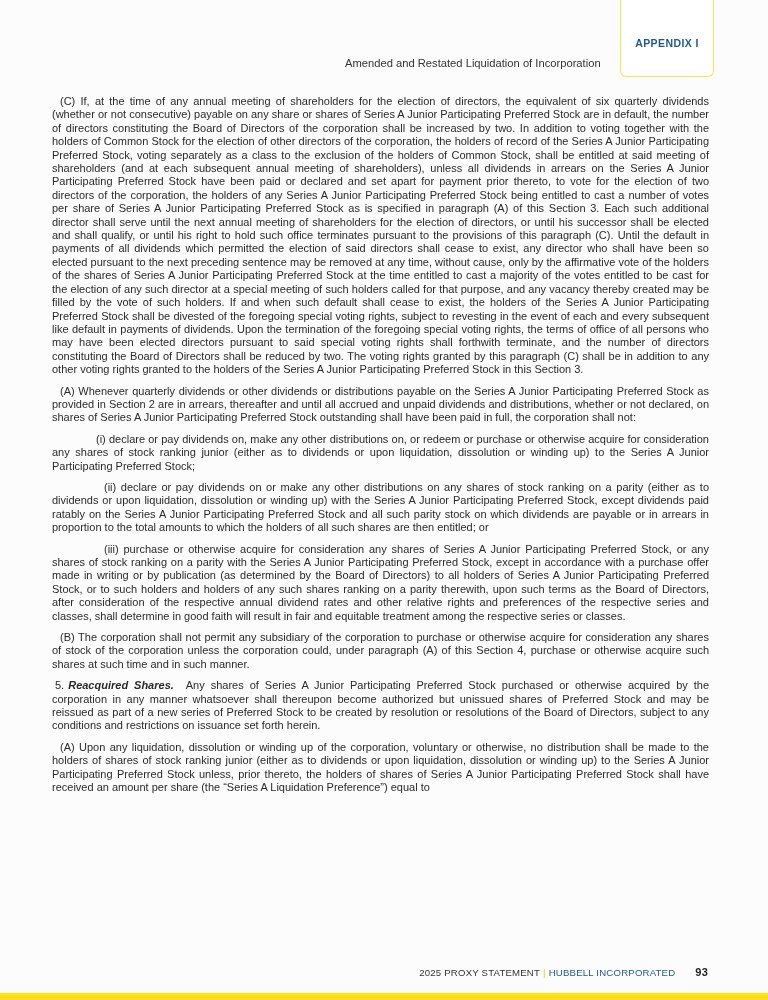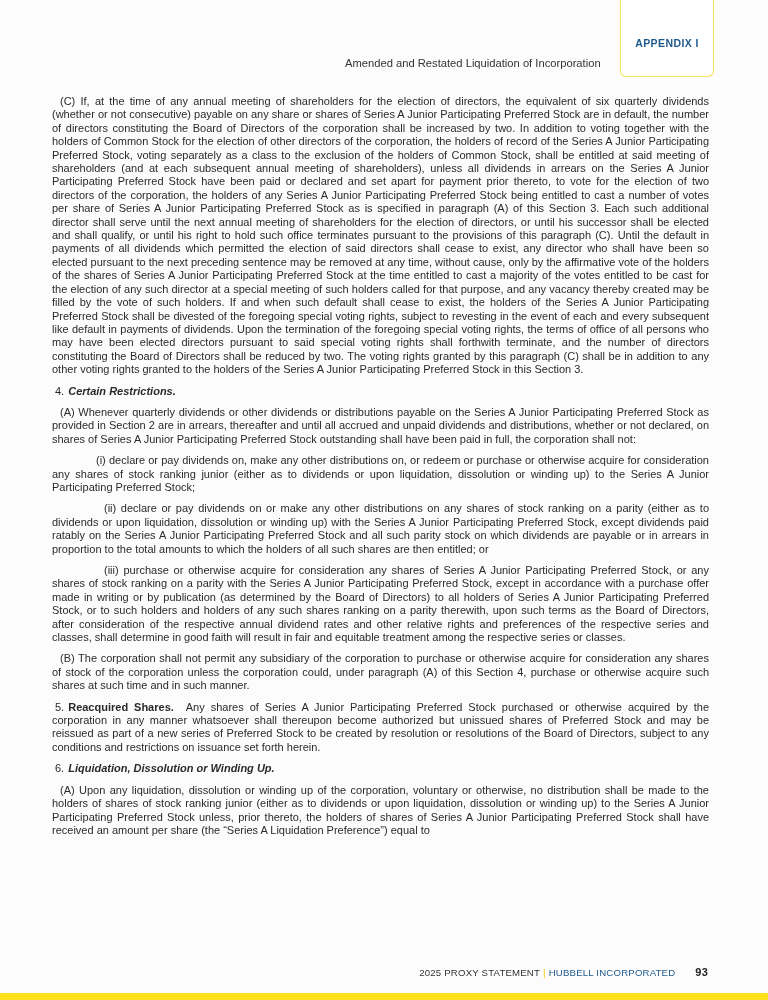--- a/index.html
+++ b/index.html
@@ -27,21 +27,21 @@
     font-size: 11px; line-height: 13.4px; text-align: justify;
     color: #2a2a2a;
   }
   .content p { margin: 0 0 8px 0; }
   .ind1 { text-indent: 8px; }
   .ind2 { text-indent: 44px; }
   .ind3 { text-indent: 52px; }
   .heading { margin: 0 0 8px 0; }
   .heading .num { margin-left: 3px; margin-right: 4px; }
   .heading .ttl { font-weight: bold; font-style: italic; }
-  .inline-ttl { font-weight: bold; }
+  .inline-ttl { font-weight: bold; font-style: italic; }
   .footer {
     position: absolute; right: 60px; top: 966px; font-size: 9.6px;
     color: #333; letter-spacing: 0.2px;
   }
   .footer .sep { color: #f5c800; margin: 0 3px; }
   .footer .company { color: #1e5a8e; font-weight: normal; }
   .footer .page { color: #222; font-weight: bold; font-size: 11px; margin-left: 20px; }
   .bottom-bar {
     position: absolute; left: 0; right: 0; top: 993px; height: 7px; background: #ffe01a;
   }
@@ -50,35 +50,29 @@
 <body>
 
 <div class="header-title">Amended and Restated Liquidation of Incorporation</div>
 <div class="appendix-tab">
   <div class="appendix-label">APPENDIX I</div>
 </div>
 
 <div class="content">
   <p class="ind1">(C)  If, at the time of any annual meeting of shareholders for the election of directors, the equivalent of six quarterly dividends (whether or not consecutive) payable on any share or shares of Series A Junior Participating Preferred Stock are in default, the number of directors constituting the Board of Directors of the corporation shall be increased by two. In addition to voting together with the holders of Common Stock for the election of other directors of the corporation, the holders of record of the Series A Junior Participating Preferred Stock, voting separately as a class to the exclusion of the holders of Common Stock, shall be entitled at said meeting of shareholders (and at each subsequent annual meeting of shareholders), unless all dividends in arrears on the Series A Junior Participating Preferred Stock have been paid or declared and set apart for payment prior thereto, to vote for the election of two directors of the corporation, the holders of any Series A Junior Participating Preferred Stock being entitled to cast a number of votes per share of Series A Junior Participating Preferred Stock as is specified in paragraph (A) of this Section 3. Each such additional director shall serve until the next annual meeting of shareholders for the election of directors, or until his successor shall be elected and shall qualify, or until his right to hold such office terminates pursuant to the provisions of this paragraph (C). Until the default in payments of all dividends which permitted the election of said directors shall cease to exist, any director who shall have been so elected pursuant to the next preceding sentence may be removed at any time, without cause, only by the affirmative vote of the holders of the shares of Series A Junior Participating Preferred Stock at the time entitled to cast a majority of the votes entitled to be cast for the election of any such director at a special meeting of such holders called for that purpose, and any vacancy thereby created may be filled by the vote of such holders. If and when such default shall cease to exist, the holders of the Series A Junior Participating Preferred Stock shall be divested of the foregoing special voting rights, subject to revesting in the event of each and every subsequent like default in payments of dividends. Upon the termination of the foregoing special voting rights, the terms of office of all persons who may have been elected directors pursuant to said special voting rights shall forthwith terminate, and the number of directors constituting the Board of Directors shall be reduced by two. The voting rights granted by this paragraph (C) shall be in addition to any other voting rights granted to the holders of the Series A Junior Participating Preferred Stock in this Section 3.</p>
 
-  <p class="heading">
-    <span class="num">4.</span><span class="ttl">Certain Restrictions.</span>
-  </p>
   <p class="ind1">(A) Whenever quarterly dividends or other dividends or distributions payable on the Series A Junior Participating Preferred Stock as provided in Section 2 are in arrears, thereafter and until all accrued and unpaid dividends and distributions, whether or not declared, on shares of Series A Junior Participating Preferred Stock outstanding shall have been paid in full, the corporation shall not:</p>
   <p class="ind2">(i)  declare or pay dividends on, make any other distributions on, or redeem or purchase or otherwise acquire for consideration any shares of stock ranking junior (either as to dividends or upon liquidation, dissolution or winding up) to the Series A Junior Participating Preferred Stock;</p>
   <p class="ind3">(ii)  declare  or pay dividends on or make any other distributions on any shares of stock ranking on a parity (either as to dividends or upon liquidation, dissolution or winding up) with the Series A Junior Participating Preferred Stock, except dividends paid ratably on the Series A Junior Participating Preferred Stock and all such parity stock on which dividends are payable or in arrears in proportion to the total amounts to which the holders of all such shares are then entitled; or</p>
   <p class="ind3">(iii)  purchase or otherwise acquire for consideration any shares of Series A Junior Participating Preferred Stock, or any shares of stock ranking on a parity with the Series A Junior Participating Preferred Stock, except in accordance with a purchase offer made in writing or by publication (as determined by the Board of Directors) to all holders of Series A Junior Participating Preferred Stock, or to such holders and holders of any such shares ranking on a parity therewith, upon such terms as the Board of Directors, after consideration of the respective annual dividend rates and other relative rights and preferences of the respective series and classes, shall determine in good faith will result in fair and equitable treatment among the respective series or classes.</p>
   <p class="ind1">(B) The corporation shall not permit any subsidiary of the corporation to purchase or otherwise acquire for consideration any shares of stock of the corporation unless the corporation could, under paragraph (A) of this Section 4, purchase or otherwise acquire such shares at such time and in such manner.</p>
 
   <p>
     <span class="num" style="margin-left:3px;margin-right:4px;">5.</span><span class="inline-ttl">Reacquired Shares.</span>&nbsp;&nbsp;<span>Any shares of Series A Junior Participating Preferred Stock purchased or otherwise acquired by the corporation in any manner whatsoever shall thereupon become authorized but unissued shares of Preferred Stock and may be reissued as part of a new series of Preferred Stock to be created by resolution or resolutions of the Board of Directors, subject to any conditions and restrictions on issuance set forth herein.</span>
   </p>
 
-  <p class="heading">
-    <span class="num">6.</span><span class="ttl">Liquidation, Dissolution or Winding Up.</span>
-  </p>
   <p class="ind1">(A) Upon any liquidation, dissolution or winding up of the corporation, voluntary or otherwise, no distribution shall be made to the holders of shares of stock ranking junior (either as to dividends or upon liquidation, dissolution or winding up) to the Series A Junior Participating Preferred Stock unless, prior thereto, the holders of shares of Series A Junior Participating Preferred Stock shall have received an amount per share (the “Series A Liquidation Preference”) equal to</p>
 </div>
 
 <div class="footer">
   <span>2025 PROXY STATEMENT</span><span class="sep">|</span><span class="company">HUBBELL INCORPORATED</span><span class="page">93</span>
 </div>
 <div class="bottom-bar"></div>
 
 </body></html>

